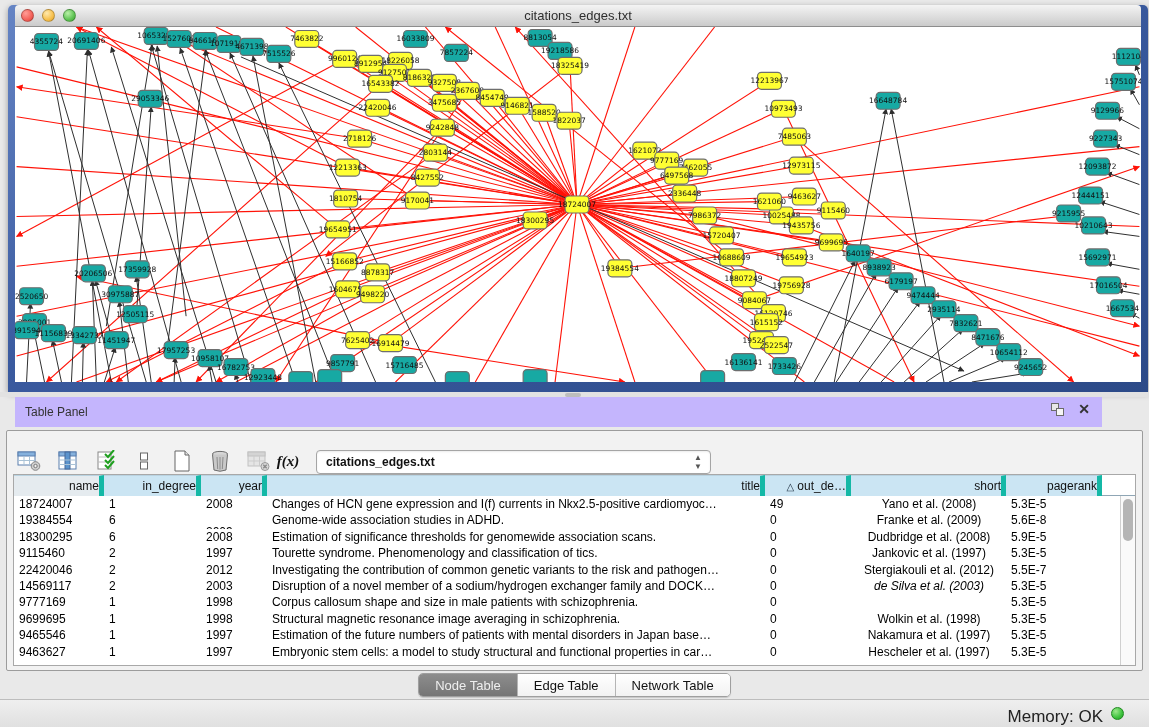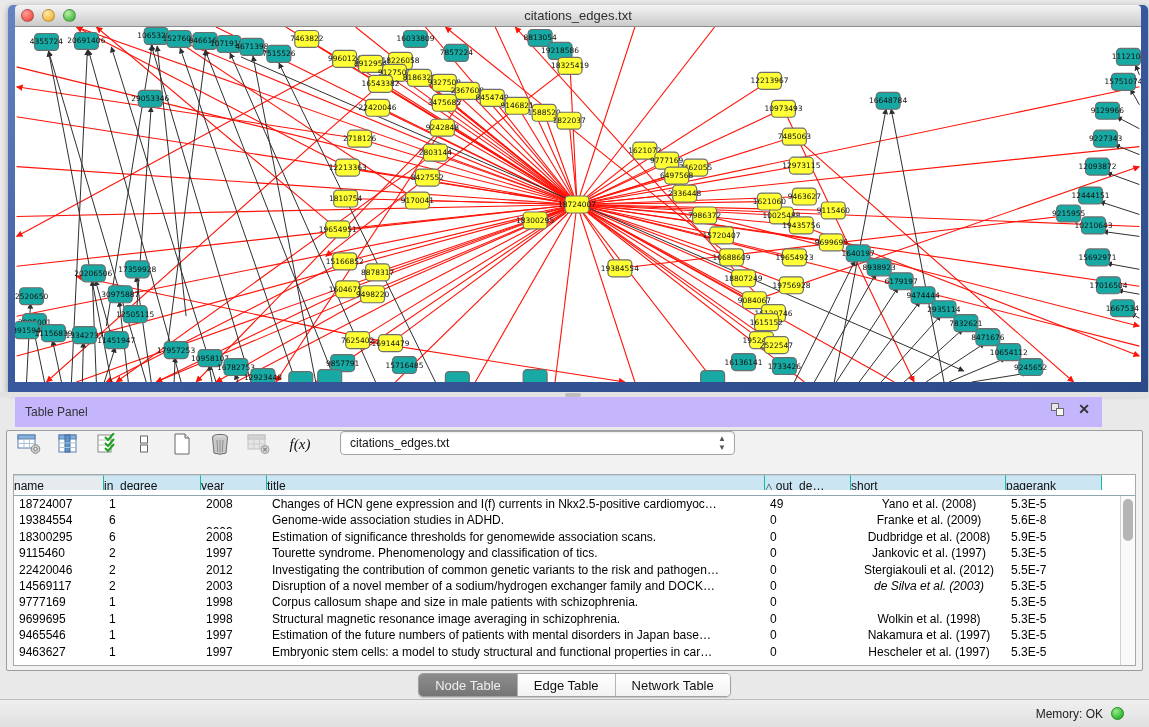--- a/index.html
+++ b/index.html
@@ -30,34 +30,34 @@
   .panel-header { position:absolute; left:15px; top:397px; width:1087px; height:30px; background:#c4b5fd; }
   .panel-title { position:absolute; left:10px; top:8px; font-size:12px; color:#333; }
   .panel-hdr-icons { position:absolute; right:12px; top:6px; display:flex; gap:14px; align-items:center; }
   .float-ic { position:relative; width:13px; height:13px; }
   .float-ic .sq1 { position:absolute; left:0; top:0; width:8px; height:8px; border:1.5px solid #6b6b6b; background:#e8e8e8; }
   .float-ic .sq2 { position:absolute; right:0; bottom:0; width:8px; height:8px; border:1.5px solid #6b6b6b; background:#f6f6f6; }
   .close-ic { font-size:14px; font-weight:bold; color:#333; line-height:13px; cursor:default; }
 
   .panel-body { position:absolute; left:6px; top:430px; width:1137px; height:241px;
     background:#f2f2f2; border:1px solid #9c9c9c; border-radius:2px; }
-  .toolbar { position:relative; height:43px; display:flex; align-items:flex-start; padding-left:10px; gap:18px; }
+  .toolbar { position:relative; height:43px; display:flex; align-items:flex-end; padding-left:10px; gap:6px;font-weight:bold; }
   .tb-btn { display:flex; align-items:center; justify-content:center; min-width:24px; height:26px; }
   .fx-glyph { font-family:"Liberation Serif", serif; font-style:italic; font-size:15px; color:#111; }
   .combo { margin-left:10px; width:395px; height:24px; background:#fff; border:1px solid #a5a5a5;
     border-radius:4px; position:relative; display:flex; align-items:center; padding-left:9px;
     font-size:12px; color:#111; box-shadow:inset 0 1px 2px rgba(0,0,0,.08); }
   .combo .spin { position:absolute; right:8px; top:2px; display:flex; flex-direction:column; line-height:9px;
     font-size:8px; color:#555; }
 
   .tablewrap { position:absolute; left:6px; top:43px; right:6px; bottom:4px; background:#fff;
     border:1px solid #a8a8a8; overflow:hidden; }
   .thead { display:flex; height:21px; border-bottom:1px solid #8fa6b5; }
-  .th { height:15px; background:#cbe5f3; border-right:1px solid #14b8a6; border-top:1px solid #b9d3e1;
-    font-size:12px; color:#111; text-align:left; line-height:20px; overflow:hidden; white-space:nowrap; }
+  .th { height:21px; background:#cbe5f3; border-right:5px solid #14b8a6; border-top:1px solid #b9d3e1;
+    font-size:12px; color:#111; text-align:right; line-height:20px; overflow:hidden; white-space:nowrap; }
   .th:first-child { background:#e5ebef; }
   .sort-tri { font-size:10px; color:#234; margin-right:3px; }
   .tbody { position:relative; }
   .tr { display:flex; height:16.4px; background:#fff; }
   .td { font-size:12px; color:#000; line-height:16px; padding:0 4px 0 5px; overflow:hidden;
     white-space:nowrap; text-overflow:ellipsis; }
   .td.center { text-align:center; }
   .vscroll { position:absolute; right:0; top:21px; bottom:0; width:15px; background:#fafafa;
     border-left:1px solid #d0d0d0; }
   .vthumb { position:absolute; left:2px; top:3px; width:10px; height:42px; background:#b5b5b5; border-radius:6px; }
@@ -69,21 +69,21 @@
     box-shadow:0 1px 1px rgba(0,0,0,.15); }
   .seg button { height:22px; padding:0 16px; border:none; border-right:1px solid #b5b5b5;
     background:linear-gradient(#ffffff,#f2f2f2); font-size:13px; color:#111;
     font-family:"Liberation Sans", sans-serif; }
   .seg button:last-child { border-right:none; }
   .seg button.sel { background:linear-gradient(#8d8d8d,#757575); color:#efefef; }
 
   
   .status-bar { position:absolute; left:0; top:699px; width:1149px; height:28px;
     background:linear-gradient(#efefef,#e0e0e0); border-top:1px solid #bdbdbd; }
-  .mem-label { position:absolute; right:46px; top:7px; font-size:12px; color:#222;text-align:right; }
+  .mem-label { position:absolute; right:46px; top:7px; font-size:17px; color:#222;text-align:right; }
   .mem-dot { position:absolute; right:25px; top:7px; width:13px; height:13px; border-radius:50%;
     background:radial-gradient(circle at 35% 30%, #9ce88c, #3dc23d 60%, #249a24);
     border:1px solid #1f8a1f; }
 </style>
 </head>
 <body>
 
 <div class="screen">
 
   <div class="graph-area">

